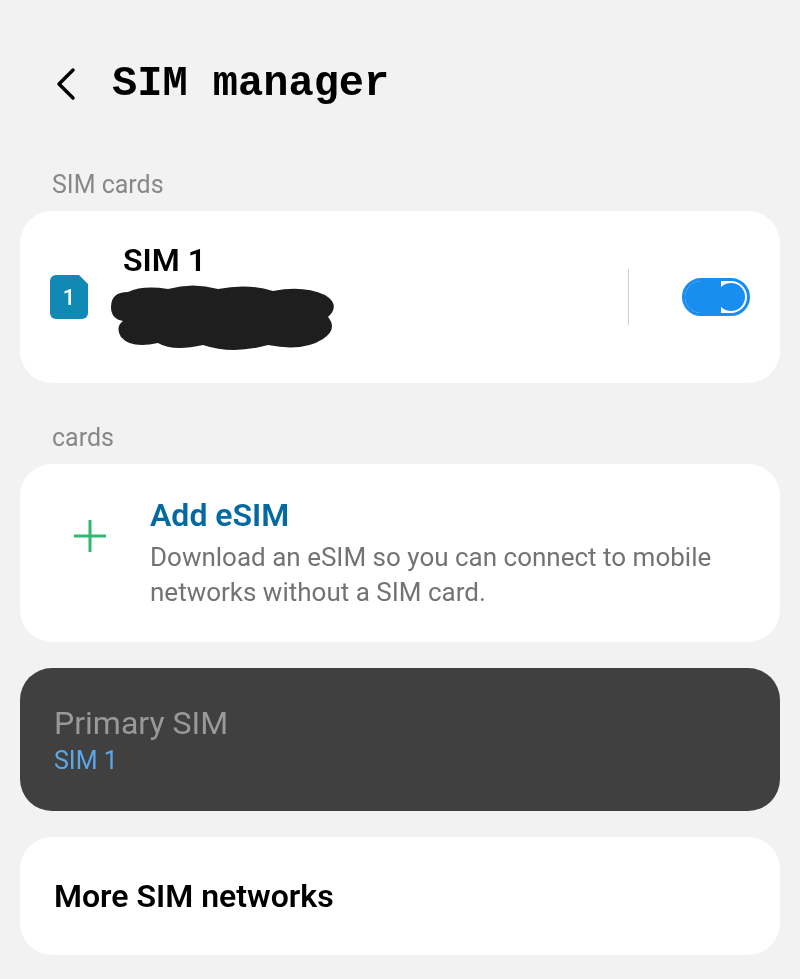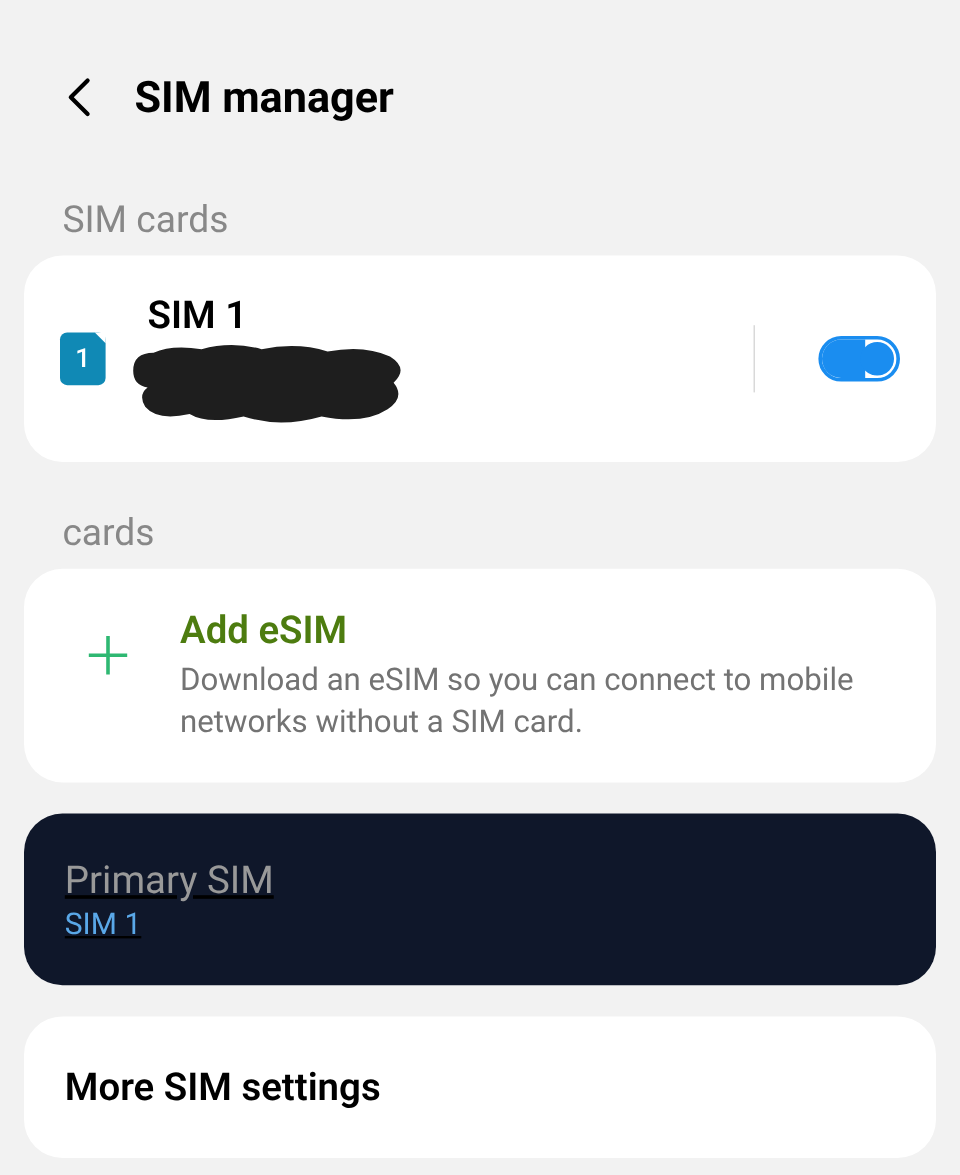--- a/index.html
+++ b/index.html
@@ -19,26 +19,27 @@
       display: flex;
       align-items: center;
       gap: 35px;
     }
     .back-icon {
       width: 22px;
       height: 36px;
       cursor: pointer;
     }
     .page-title {
-      font-size: 36px;
+      font-size: 42px;
       font-weight: 700;
       color: #000;
+      font-family: Liberation Mono, monospace;
     }
     .section-label {
-      font-size: 31px;
+      font-size: 25px;
       color: #888;
       padding: 22px 0 12px 52px;
     }
     .card {
       background: #fff;
       border-radius: 32px;
       margin: 0 20px 18px 20px;
       padding: 0;
     }
     .sim-card-row {
@@ -137,34 +138,33 @@
       height: 36px;
       margin-top: 22px;
       flex-shrink: 0;
     }
     .esim-info {
       flex: 1;
     }
     .esim-title {
       font-size: 32px;
       font-weight: 600;
-      color: #4d7c0f;
+      color: #0369a1;
       margin-bottom: 6px;
     }
     .esim-desc {
       font-size: 26px;
       color: #737373;
       line-height: 1.35;
     }
     .primary-card {
-      background: #0f172a;
+      background: #404040;
       border-radius: 32px;
       margin: 26px 20px 18px 20px;
       padding: 36px 30px 36px 34px;
-      text-decoration: underline;
     }
     .primary-title {
       font-size: 32px;
       font-weight: 400;
       color: #999;
       margin-bottom: 4px;
     }
     .primary-value {
       font-size: 25px;
       color: #5aa8e8;
@@ -230,14 +230,14 @@
     </div>
   </div>
 </div>
 
 <div class="primary-card">
   <div class="primary-title">Primary SIM</div>
   <div class="primary-value">SIM 1</div>
 </div>
 
 <div class="more-card">
-  <div class="more-title">More SIM settings</div>
+  <div class="more-title">More SIM networks</div>
 </div>
 
 </body></html>

